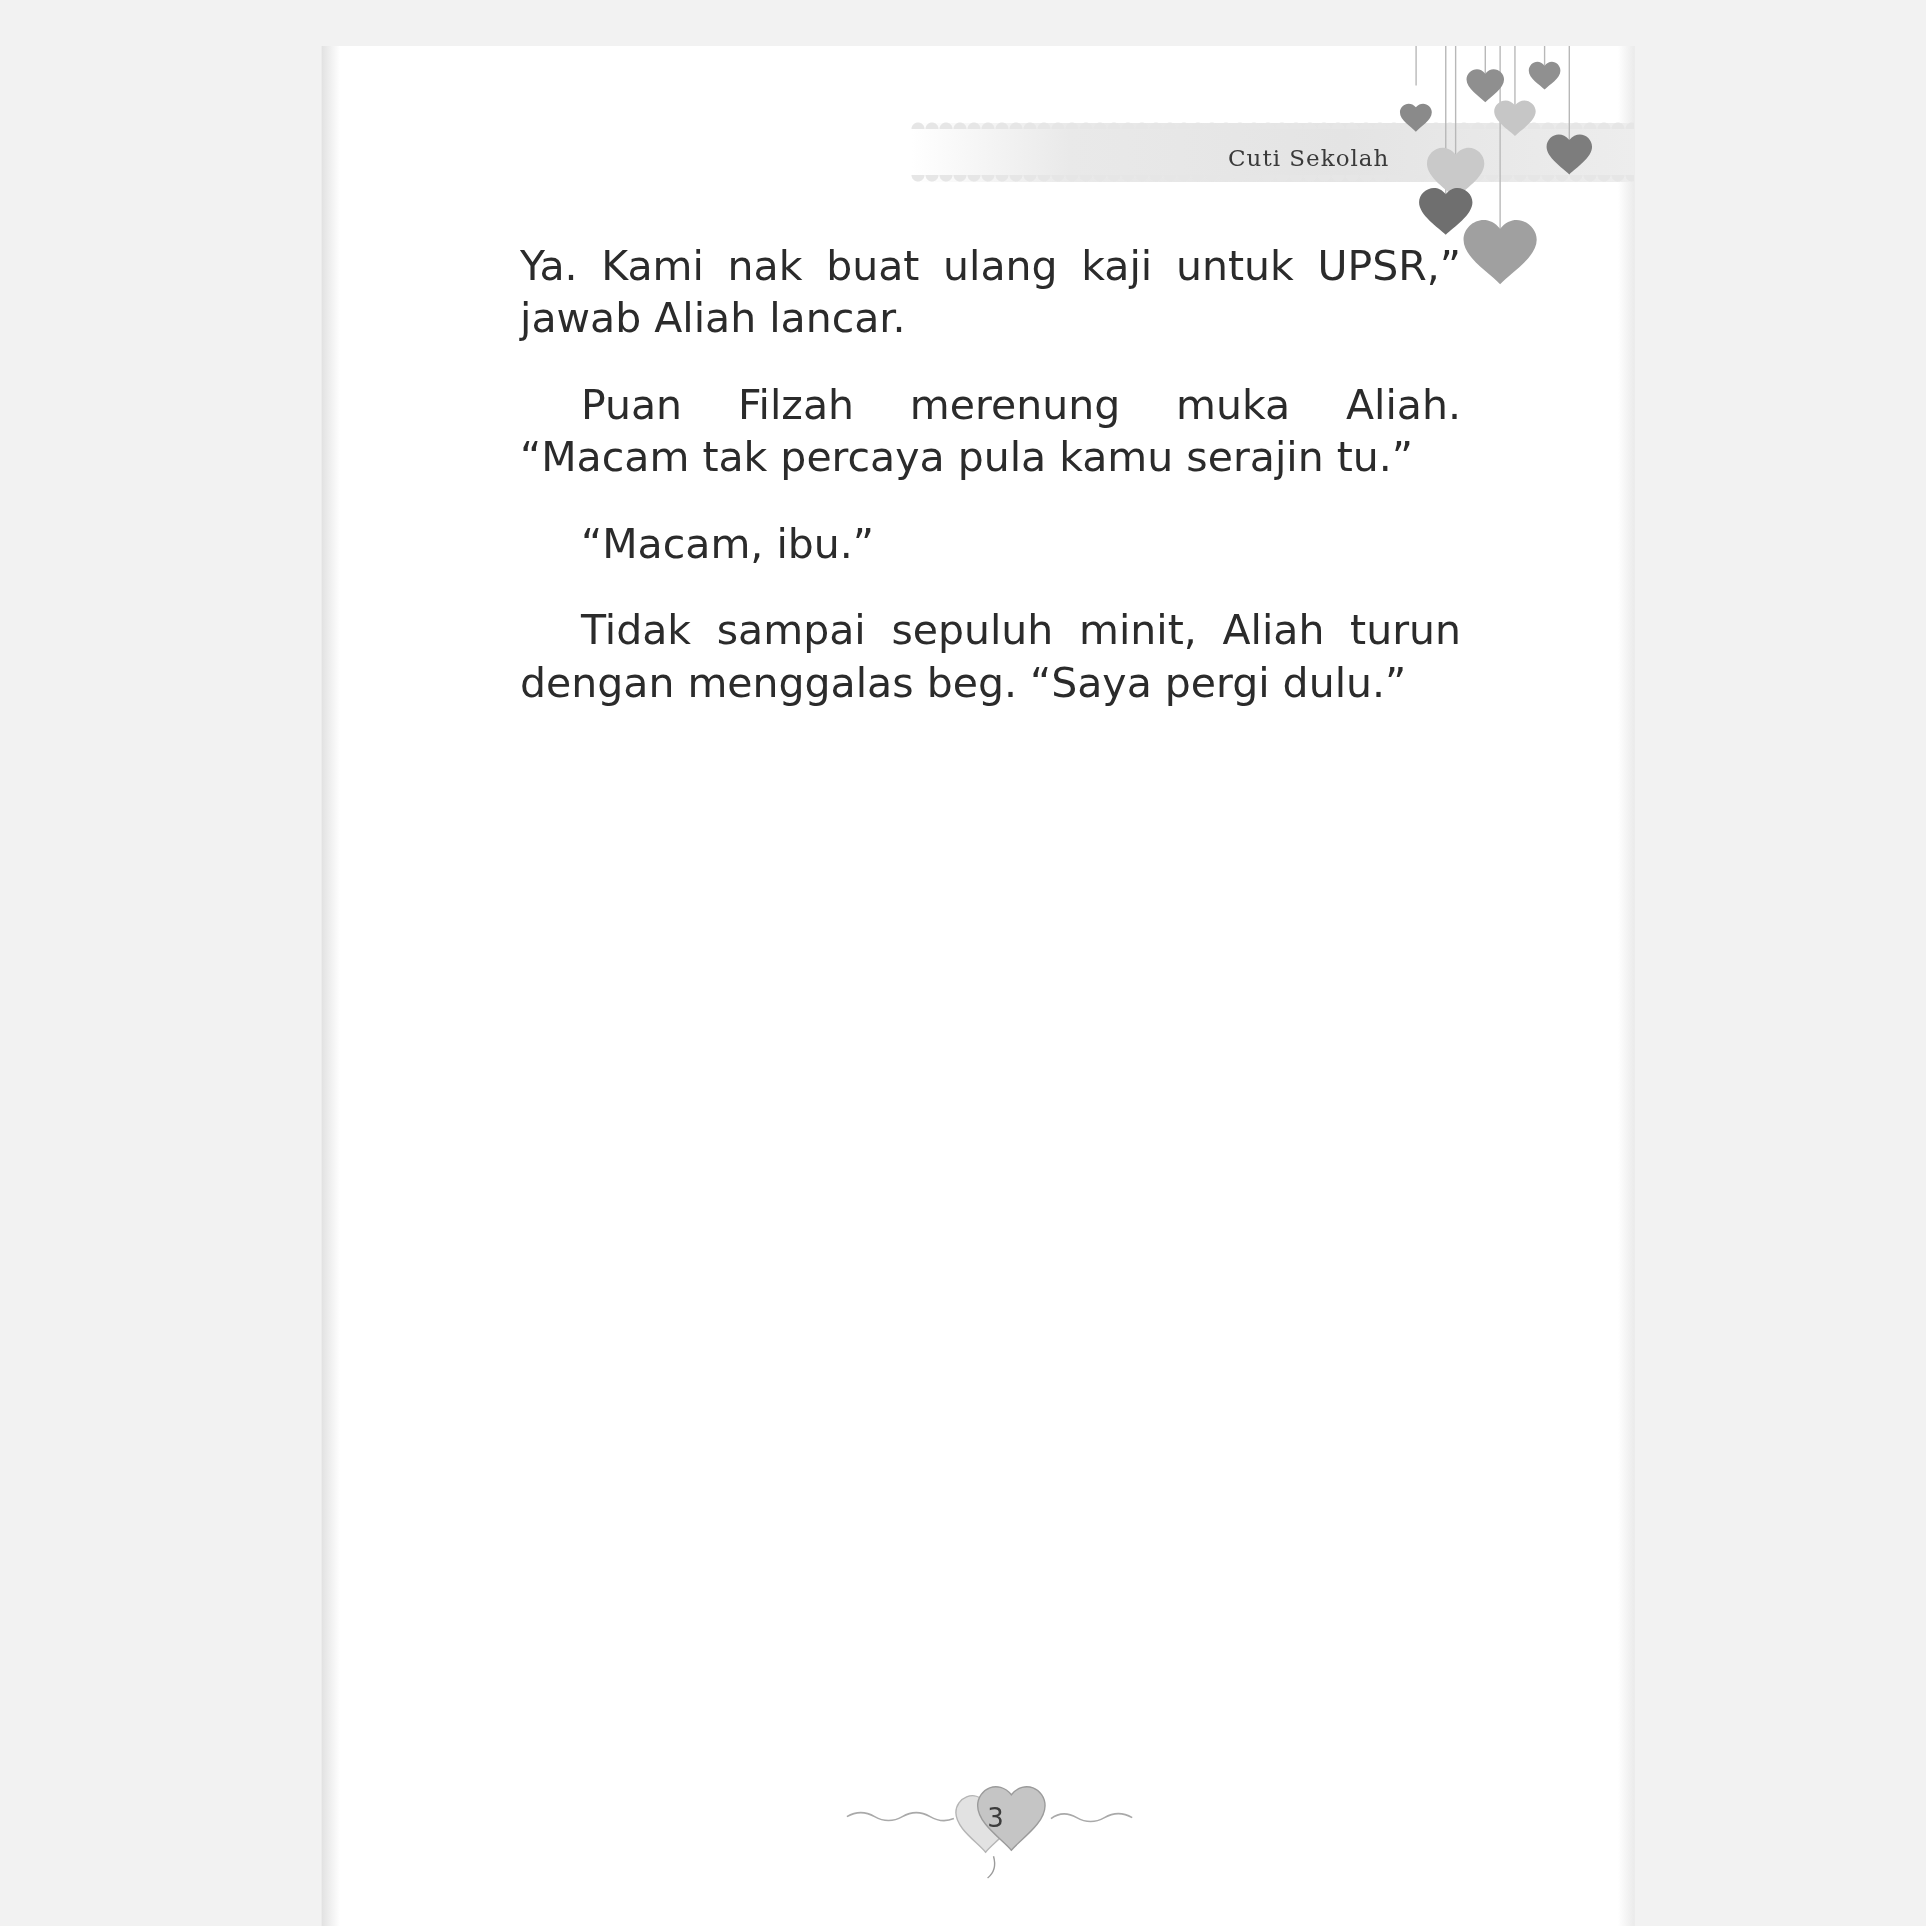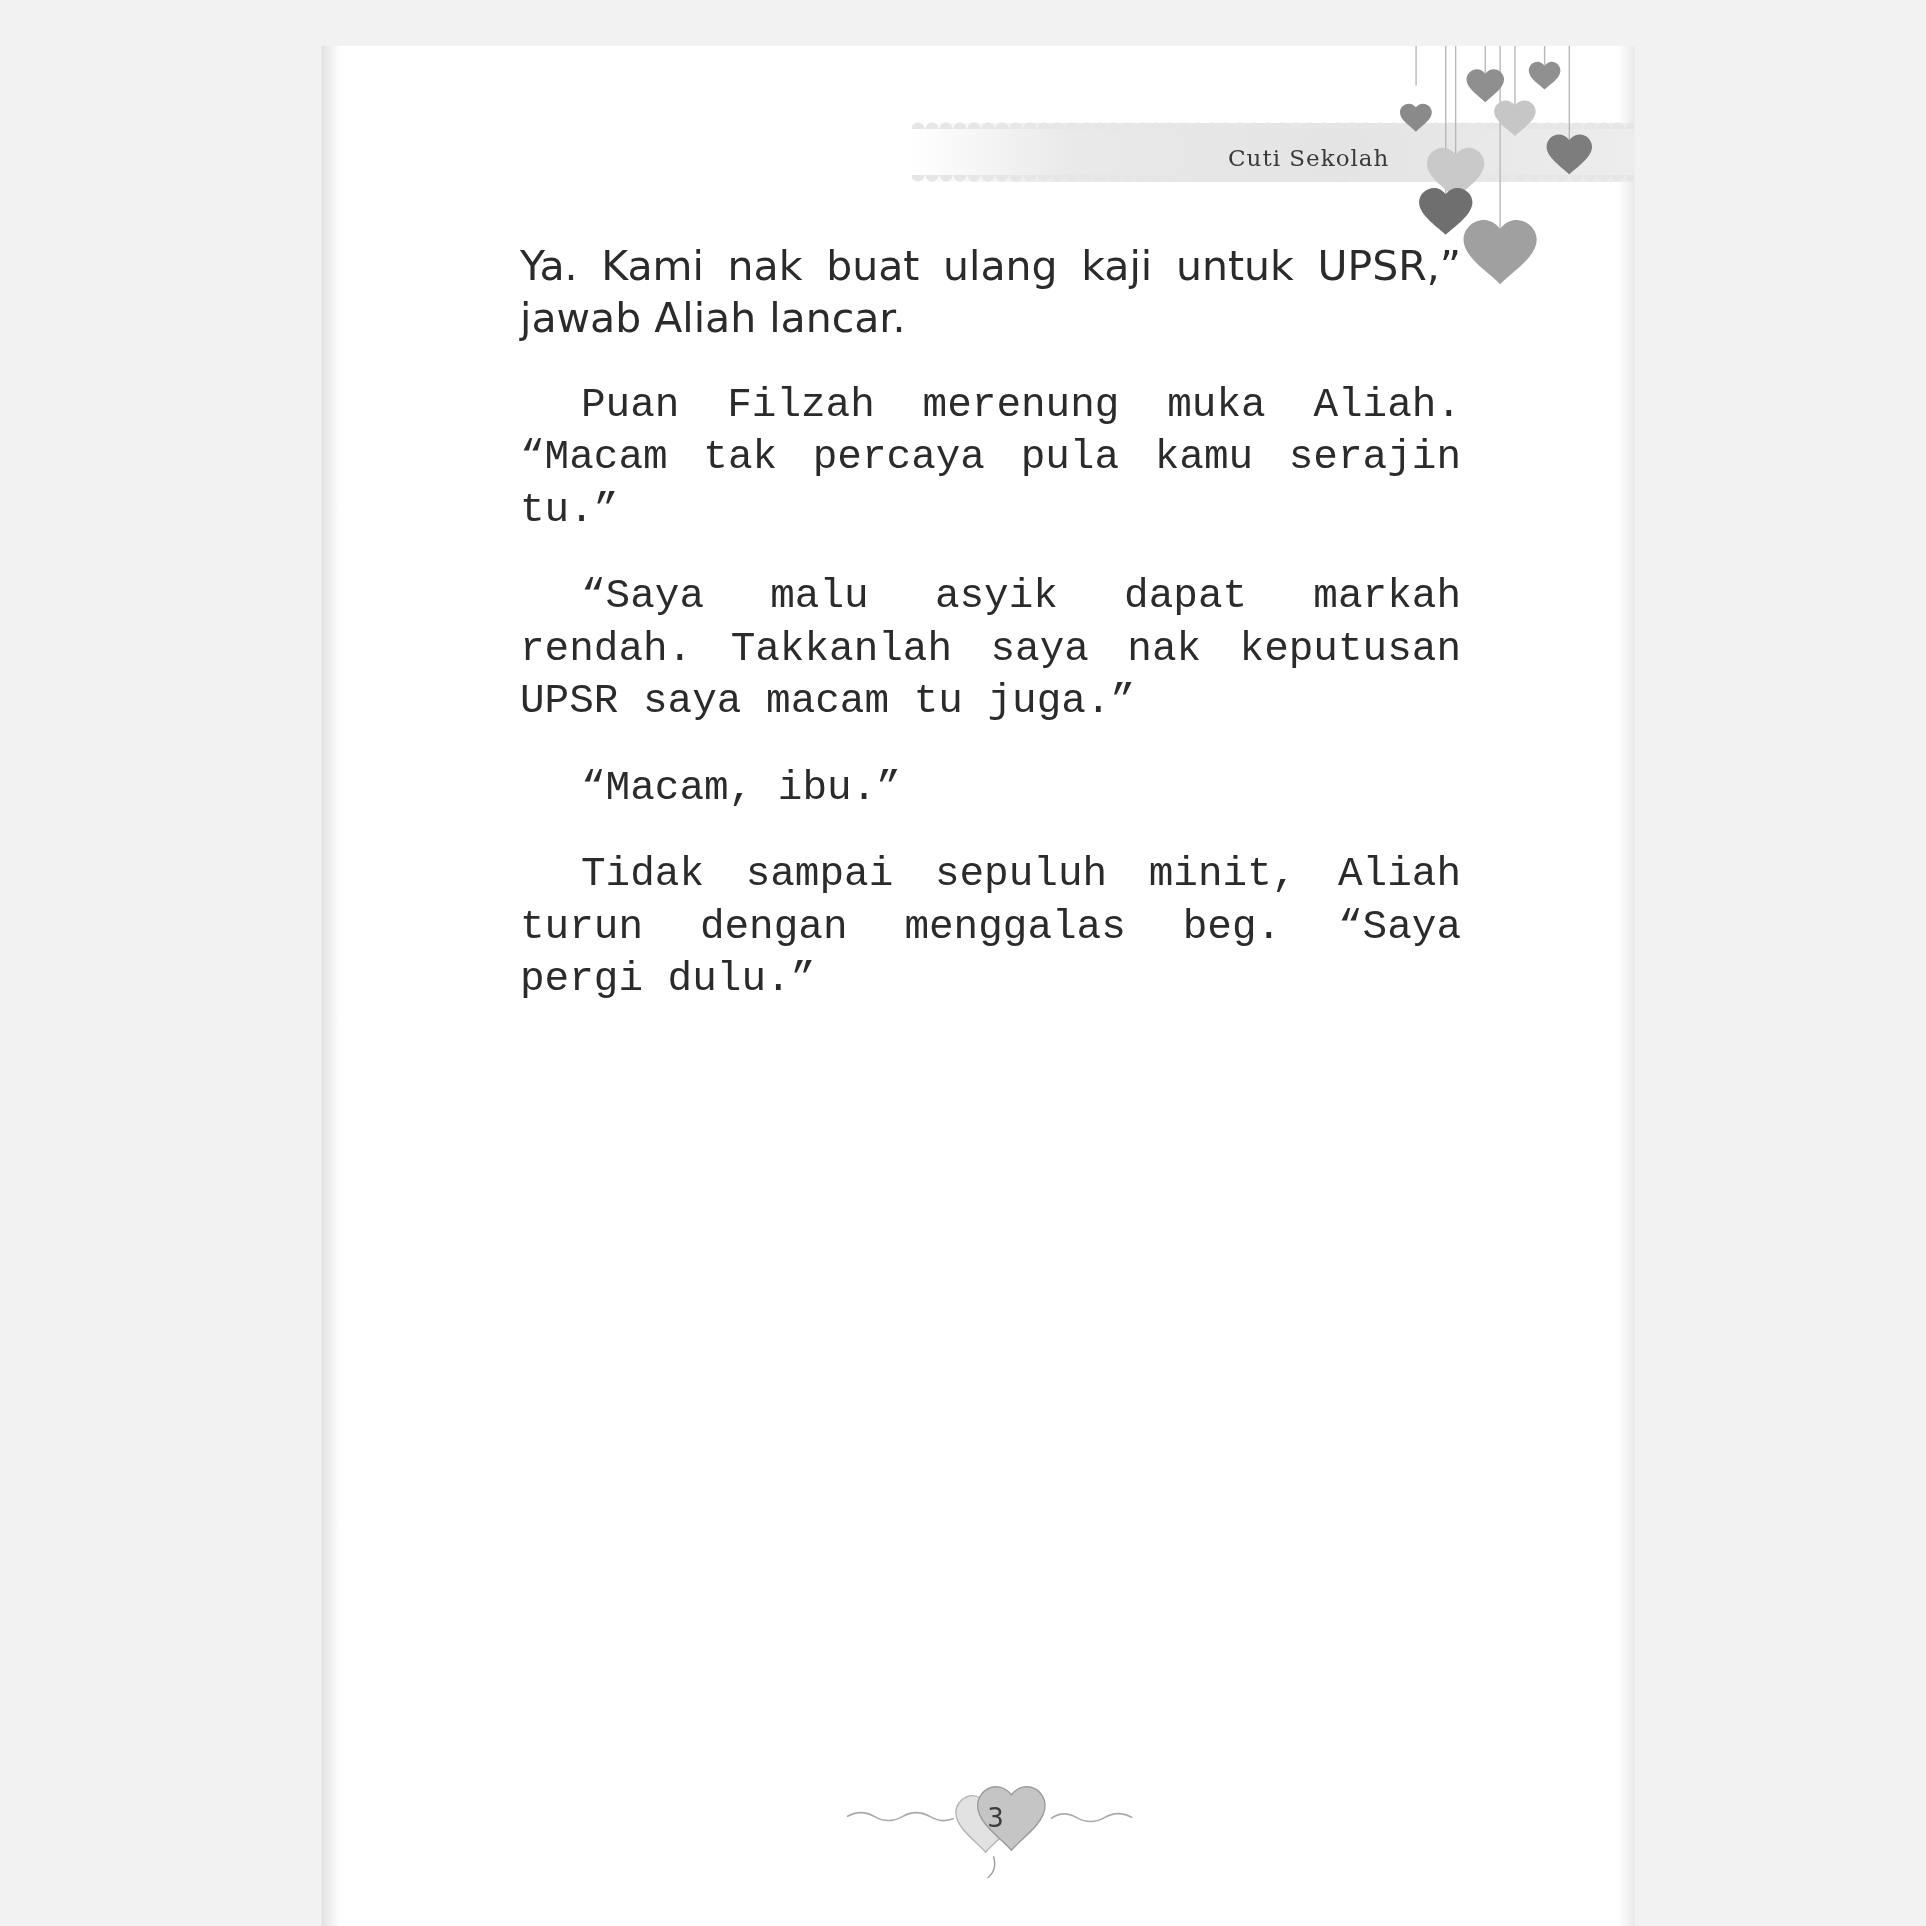--- a/index.html
+++ b/index.html
@@ -106,21 +106,20 @@
     font-size: 41px;
     line-height: 1.28;
     color: #2b2b2b;
     text-align: justify;
     font-family: "DejaVu Sans", sans-serif;
     -webkit-hyphens: none;
     hyphens: none;
   }
   .body-text p.indent {
     text-indent: 61px;
-    font-family: Liberation Mono, monospace;
   }
   .body-text p:last-child {
     margin-bottom: 0;
   }
 
   
   .footer-orn {
     position: absolute;
     left: 837px;
     bottom: 89px;
@@ -173,21 +172,20 @@
         <path d="M115 185 c-14-18-37-6-37 11 c0 18 26 33 37 45 c11-12 37-27 37-45 c0-17-23-29-37-11z" fill="#a0a0a0"></path>
       </g>
     </svg>
   </div>
 
   <div class="running-head">Cuti Sekolah</div>
 
   <div class="body-text">
     <p>Ya. Kami nak buat ulang kaji untuk UPSR,” jawab Aliah lancar.</p>
     <p class="indent">Puan Filzah merenung muka Aliah. “Macam tak percaya pula kamu serajin tu.”</p>
-    <p class="indent">“Saya malu asyik dapat markah rendah. Takkanlah saya nak keputusan UPSR saya macam tu juga.”</p>
     <p class="indent">“Macam, ibu.”</p>
     <p class="indent">Tidak sampai sepuluh minit, Aliah turun dengan menggalas beg. “Saya pergi dulu.”</p>
   </div>
 
   <div class="footer-orn">
     <svg width="317" height="119" viewBox="0 0 320 120" xmlns="http://www.w3.org/2000/svg">
       <path d="M10 52 q14 -8 28 0 q14 8 28 0 q14 -8 28 0 q12 7 24 2" fill="none" stroke="#a9a9a9" stroke-width="1.6"></path>
       <path d="M216 54 q12 -9 26 -1 q14 8 28 0 q14 -8 28 0" fill="none" stroke="#a9a9a9" stroke-width="1.6"></path>
       <g>
         <path d="M150 38 c-11-14-30-5-30 10 c0 16 22 30 30 40 c8-10 30-24 30-40 c0-15-19-24-30-10z" fill="#e2e2e2" stroke="#b5b5b5" stroke-width="1.4"></path>

